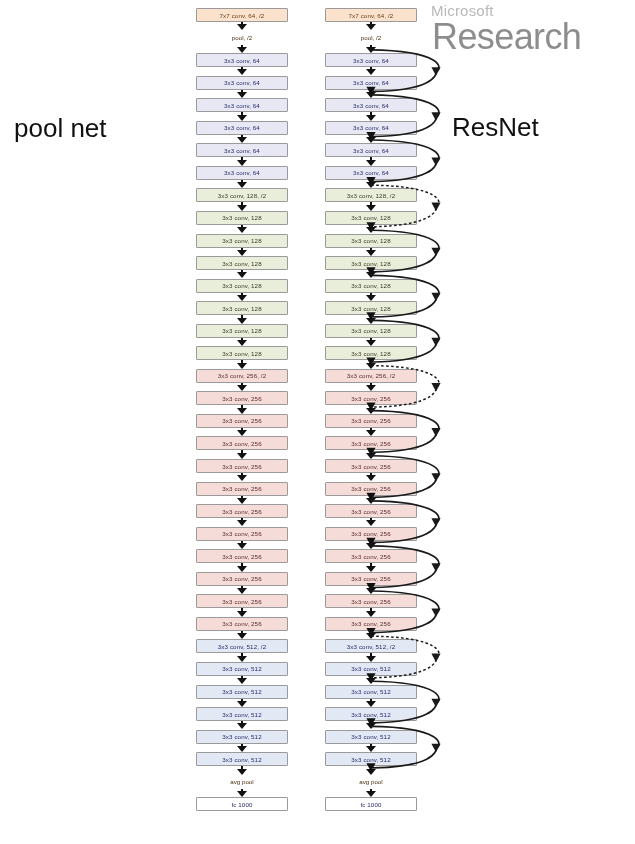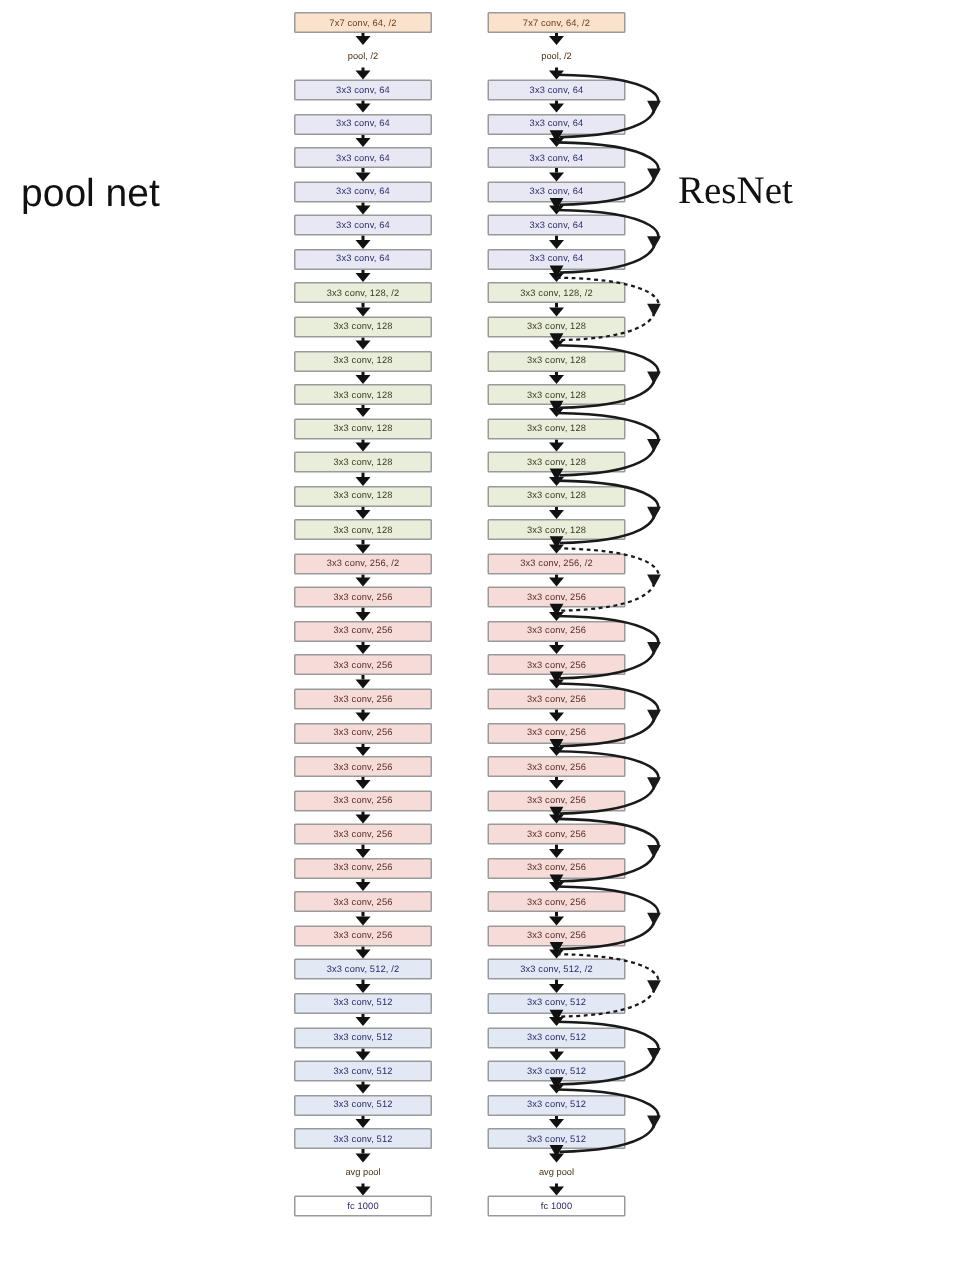--- a/index.html
+++ b/index.html
@@ -54,40 +54,44 @@
   }
 
   
   .bigtext{
     position:absolute;
     font-size:26px;
     color:#111;
     white-space:nowrap;
   }
   #plain-net-label{left:14px;top:113px;}
-  #resnet-label{left:452px;top:112px;font-family:Liberation Serif, serif;}
+  #resnet-label{left:452px;top:112px;}
 
   
   #ms-logo{position:absolute;left:431px;top:2px;width:204px;height:60px;}
   #ms-word{
     position:absolute;left:0;top:0;
     font-size:15px;color:#b9b9b9;letter-spacing:0.2px;white-space:nowrap;
   }
   #research-word{
     position:absolute;left:1px;top:14px;
     font-size:36px;color:#8d8d8d;letter-spacing:-0.6px;white-space:nowrap;
   }
 
   svg#skips{position:absolute;left:0;top:0;width:635px;height:844px;z-index:5;pointer-events:none;}
 </style>
 </head>
 <body>
 
 <div id="stage">
 
+  <div id="ms-logo">
+    <div id="ms-word">Microsoft</div>
+    <div id="research-word">Research</div>
+  </div>
 
   <div class="bigtext" id="plain-net-label">pool net</div>
   <div class="bigtext" id="resnet-label">ResNet</div>
 
   <div class="column" id="col-plain">
       <div class="node c7x7" style="top: 8px;">7x7 conv, 64, /2</div>
       <div class="arrow" style="top: 22px; height: 3.05px;"></div>
       <div class="arrowhead" style="top: 24.35px;"></div>
       <div class="plainlabel" style="top: 31.55px;">pool, /2</div>
       <div class="arrow" style="top: 44.55px; height: 3.05px;"></div>

